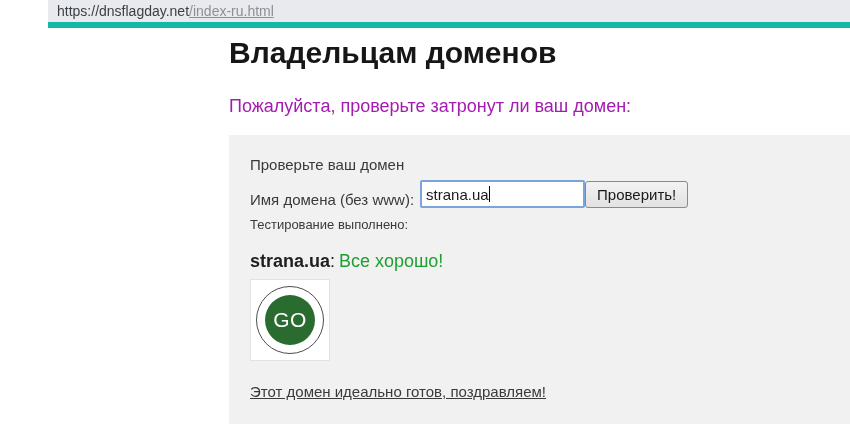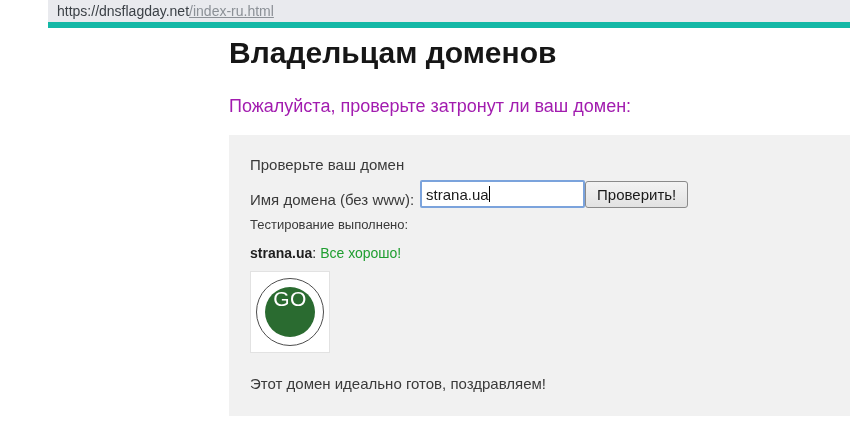--- a/index.html
+++ b/index.html
@@ -96,22 +96,22 @@
     border-radius: 3px;
     cursor: pointer;
   }
   .result-heading {
     margin-top: 8px;
     font-size: 13px;
     line-height: 18px;
     color: #3a3a3a;
   }
   .result-line {
-    margin-top: 10px;
-    font-size: 14px;
+    margin-top: 18px;
+    font-size: 18px;
     line-height: 18px;
     color: #1f1f1f;
   }
   .result-domain { font-weight: 700; color: #1f1f1f; }
   .result-status { margin-left: 4px; }
 
   
   .go-tile {
     margin-top: 9px;
     width: 80px;
@@ -130,30 +130,32 @@
     background: #ffffff;
     display: flex;
     align-items: center;
     justify-content: center;
   }
   .go-circle {
     width: 50px;
     height: 50px;
     border-radius: 50%;
     display: flex;
+    align-items: center;
     justify-content: center;
     color: #ffffff;
     font-size: 21px;
     letter-spacing: 0.5px;
   }
   .conclusion {
     margin-top: 22px;
     font-size: 15px;
     line-height: 18px;
     color: #3a3a3a;
+    text-decoration: underline;
   }
 </style>
 </head>
 <body>
 
 <div class="browser-bar">
   <span class="url-domain">https://dnsflagday.net</span>
     <span class="url-path">/index-ru.html</span>
 </div>
 

